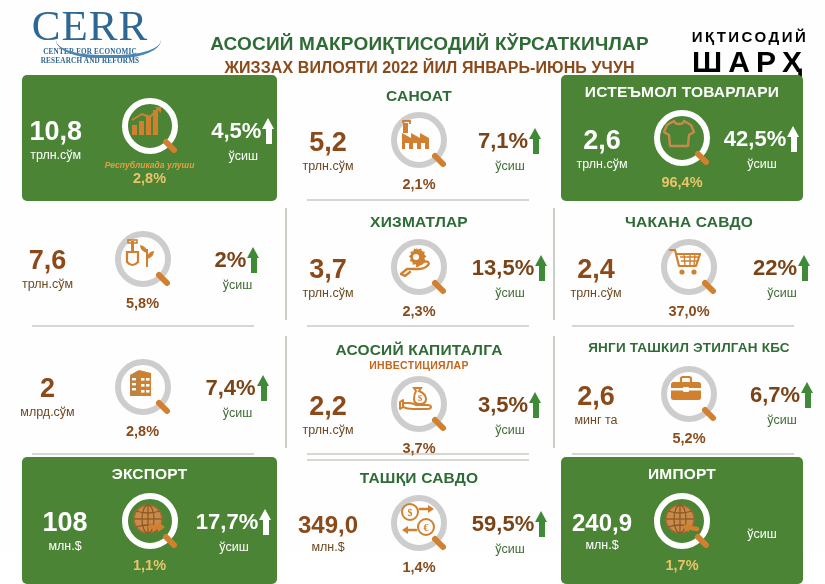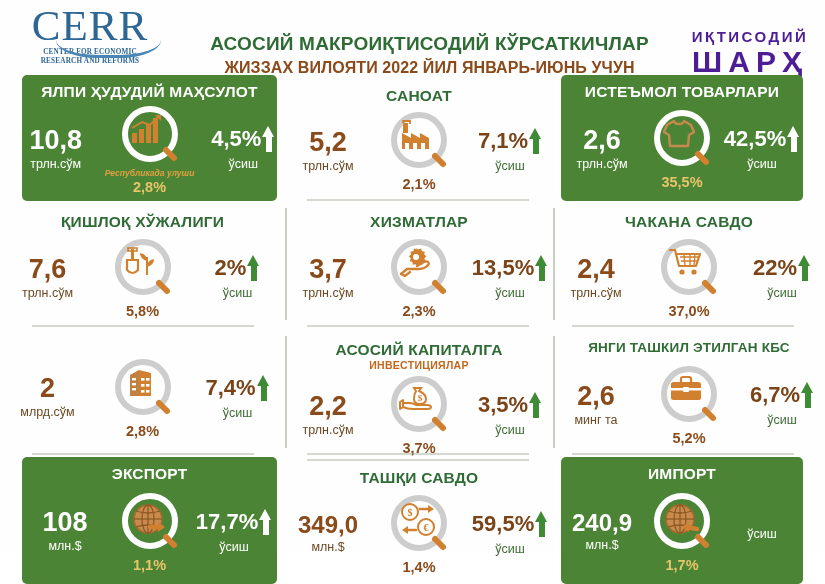--- a/index.html
+++ b/index.html
@@ -65,21 +65,21 @@
   .title-sub {
     font-size: 16px; font-weight: bold;
     color: #8a4a1a; letter-spacing: .1px;
     line-height: 1.3; margin-top: 2px;
   }
 
   .logo-sharh {
     width: 150px; height: 70px;
     display: flex; flex-direction: column;
     align-items: center; justify-content: center;
-    color: #4c1d95;
+    color: #000000;
     margin-top: 36px;
   }
   .logo-sharh .l1 {
     font-size: 15px; font-weight: bold;
     letter-spacing: 2.5px; line-height: 1;
   }
   .logo-sharh .l2 {
     font-size: 30px; font-weight: bold;
     letter-spacing: 6px; line-height: 1.05;
     margin-top: 2px;
@@ -265,21 +265,20 @@
     <div class="h-div" style="left:572px; top:255px; width:222px;"></div>
     <div class="h-div" style="left:32px;  top:383px; width:222px;"></div>
     <div class="h-div" style="left:307px; top:383px; width:222px;"></div>
     <div class="h-div" style="left:572px; top:383px; width:222px;"></div>
     <div class="h-div" style="left:307px; top:389px; width:222px;"></div>
 
     <div class="row row-1">
 
       <div class="cell cell-left">
         <div class="card green card-pad-green inset-left on-green">
-          <div class="card-title on-green">ЯЛПИ ҲУДУДИЙ МАҲСУЛОТ</div>
           <div class="card-body">
             <div class="col-val">
               <div class="value">10,8</div>
               <div class="unit">трлн.сўм</div>
             </div>
             <div class="icon-col">
               <div class="donut">
                 <svg width="62" height="62" viewBox="0 0 62 62">
                   <circle cx="31" cy="31" r="25" fill="none" stroke="#ffffff" stroke-width="6"></circle>
                   <line x1="47" y1="47" x2="55" y2="55" stroke="#d1802f" stroke-width="6" stroke-linecap="round"></line>
@@ -368,42 +367,41 @@
                   <circle cx="31" cy="31" r="25" fill="none" stroke="#ffffff" stroke-width="6"></circle>
                   <line x1="47" y1="47" x2="55" y2="55" stroke="#d1802f" stroke-width="6" stroke-linecap="round"></line>
                 </svg>
                 <div class="glyph">
                   <svg width="34" height="30" viewBox="0 0 34 30">
                     <path d="M12 3 L5 7 L2 14 L7 17 L8 28 L26 28 L27 17 L32 14 L29 7 L22 3 C21 7 13 7 12 3 Z" fill="none" stroke="#c78a4e" stroke-width="2.4" stroke-linejoin="round"></path>
                   </svg>
                 </div>
               </div>
               <div class="share-label"></div>
-              <div class="share-pct on-green">35,5%</div>
+              <div class="share-pct on-green">96,4%</div>
             </div>
             <div class="col-grow">
               <div class="grow-wrap">
                 <div class="growth">42,5%</div>
                 <div class="arrow-up arrow-white">
                   <div class="head"></div>
                     <div class="shaft"></div>
                 </div>
               </div>
               <div class="grow-label">ўсиш</div>
             </div>
           </div>
         </div>
       </div>
     </div>
 
     <div class="row row-2">
 
       <div class="cell cell-left">
         <div class="card card-pad-plain on-white">
-          <div class="card-title on-white">ҚИШЛОҚ ХЎЖАЛИГИ</div>
           <div class="card-body">
             <div class="col-val">
               <div class="value">7,6</div>
               <div class="unit">трлн.сўм</div>
             </div>
             <div class="icon-col">
               <div class="donut">
                 <svg width="62" height="62" viewBox="0 0 62 62">
                   <circle cx="31" cy="31" r="25" fill="none" stroke="#cdcdcd" stroke-width="6"></circle>
                   <line x1="47" y1="47" x2="55" y2="55" stroke="#d1802f" stroke-width="6" stroke-linecap="round"></line>

